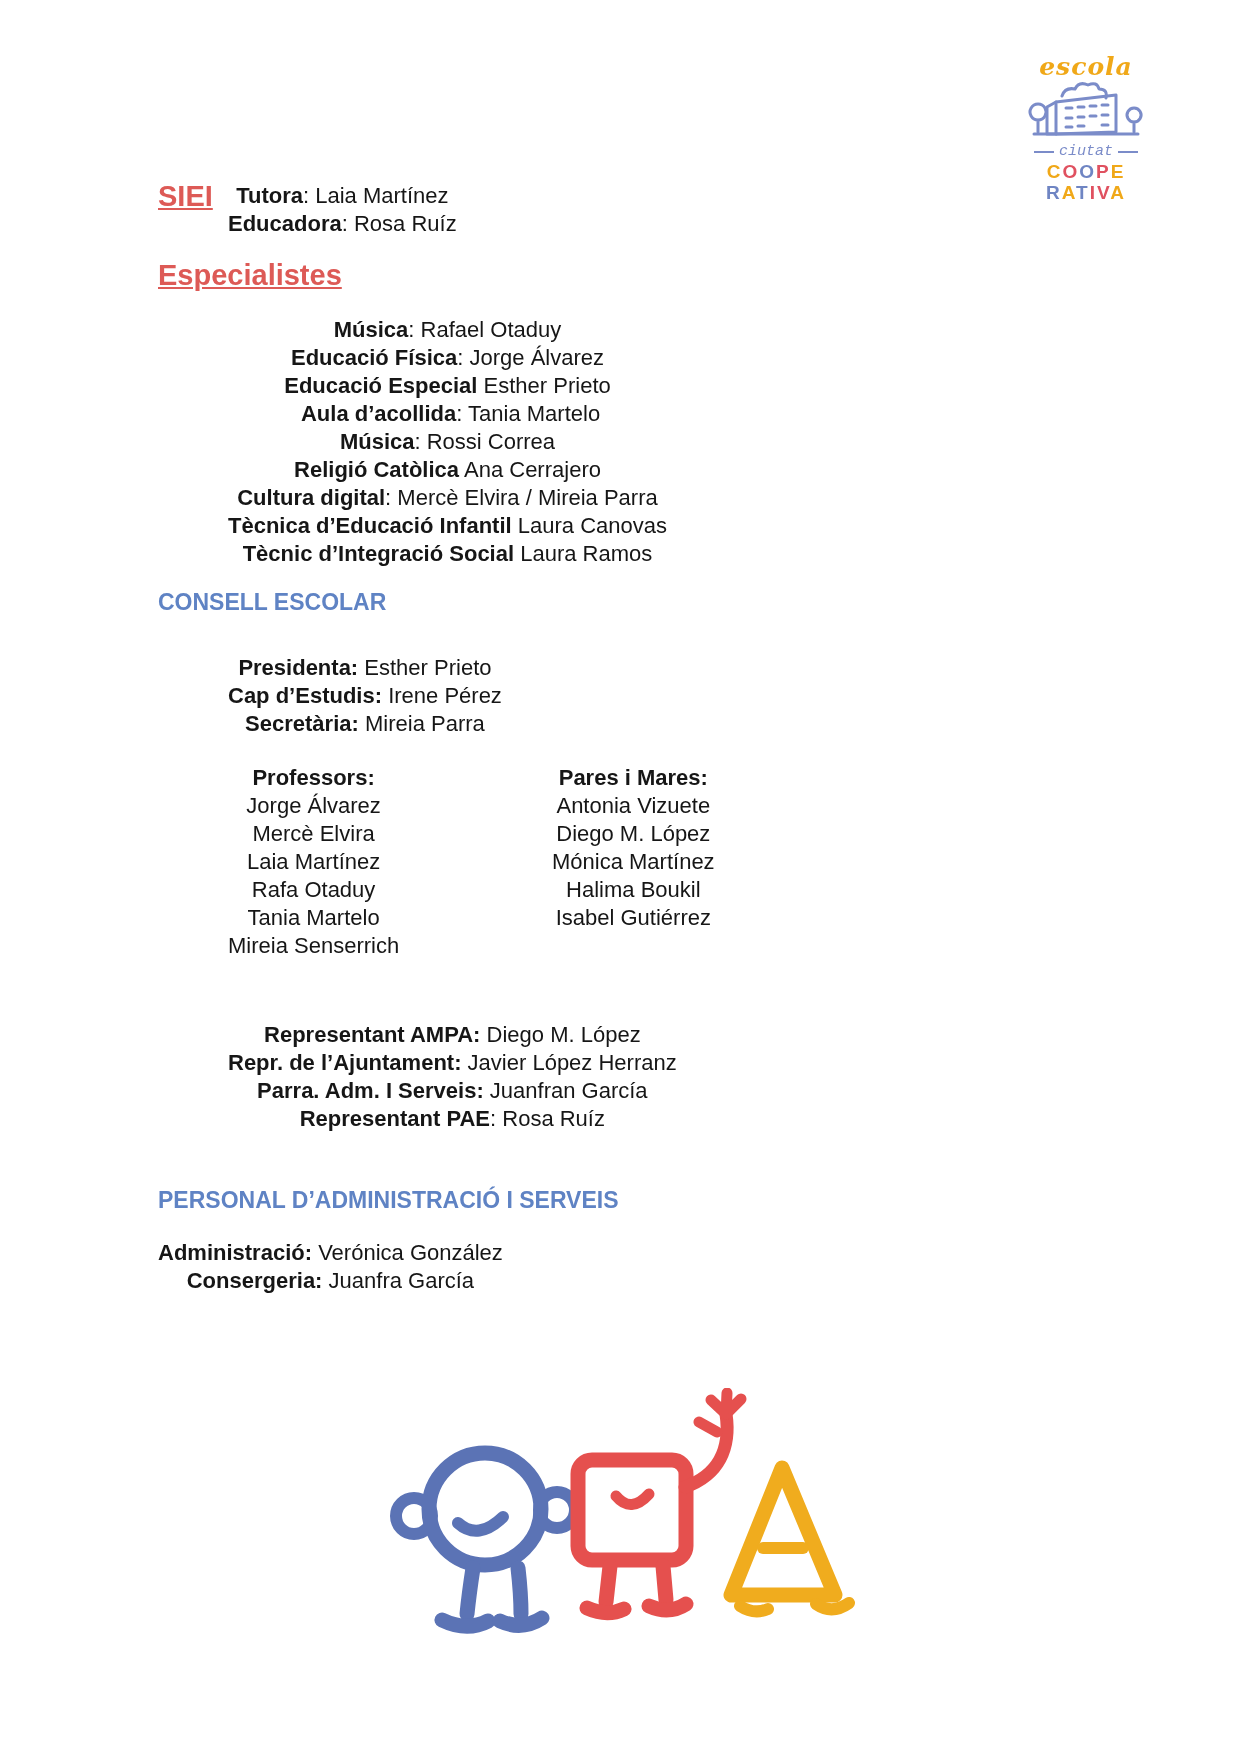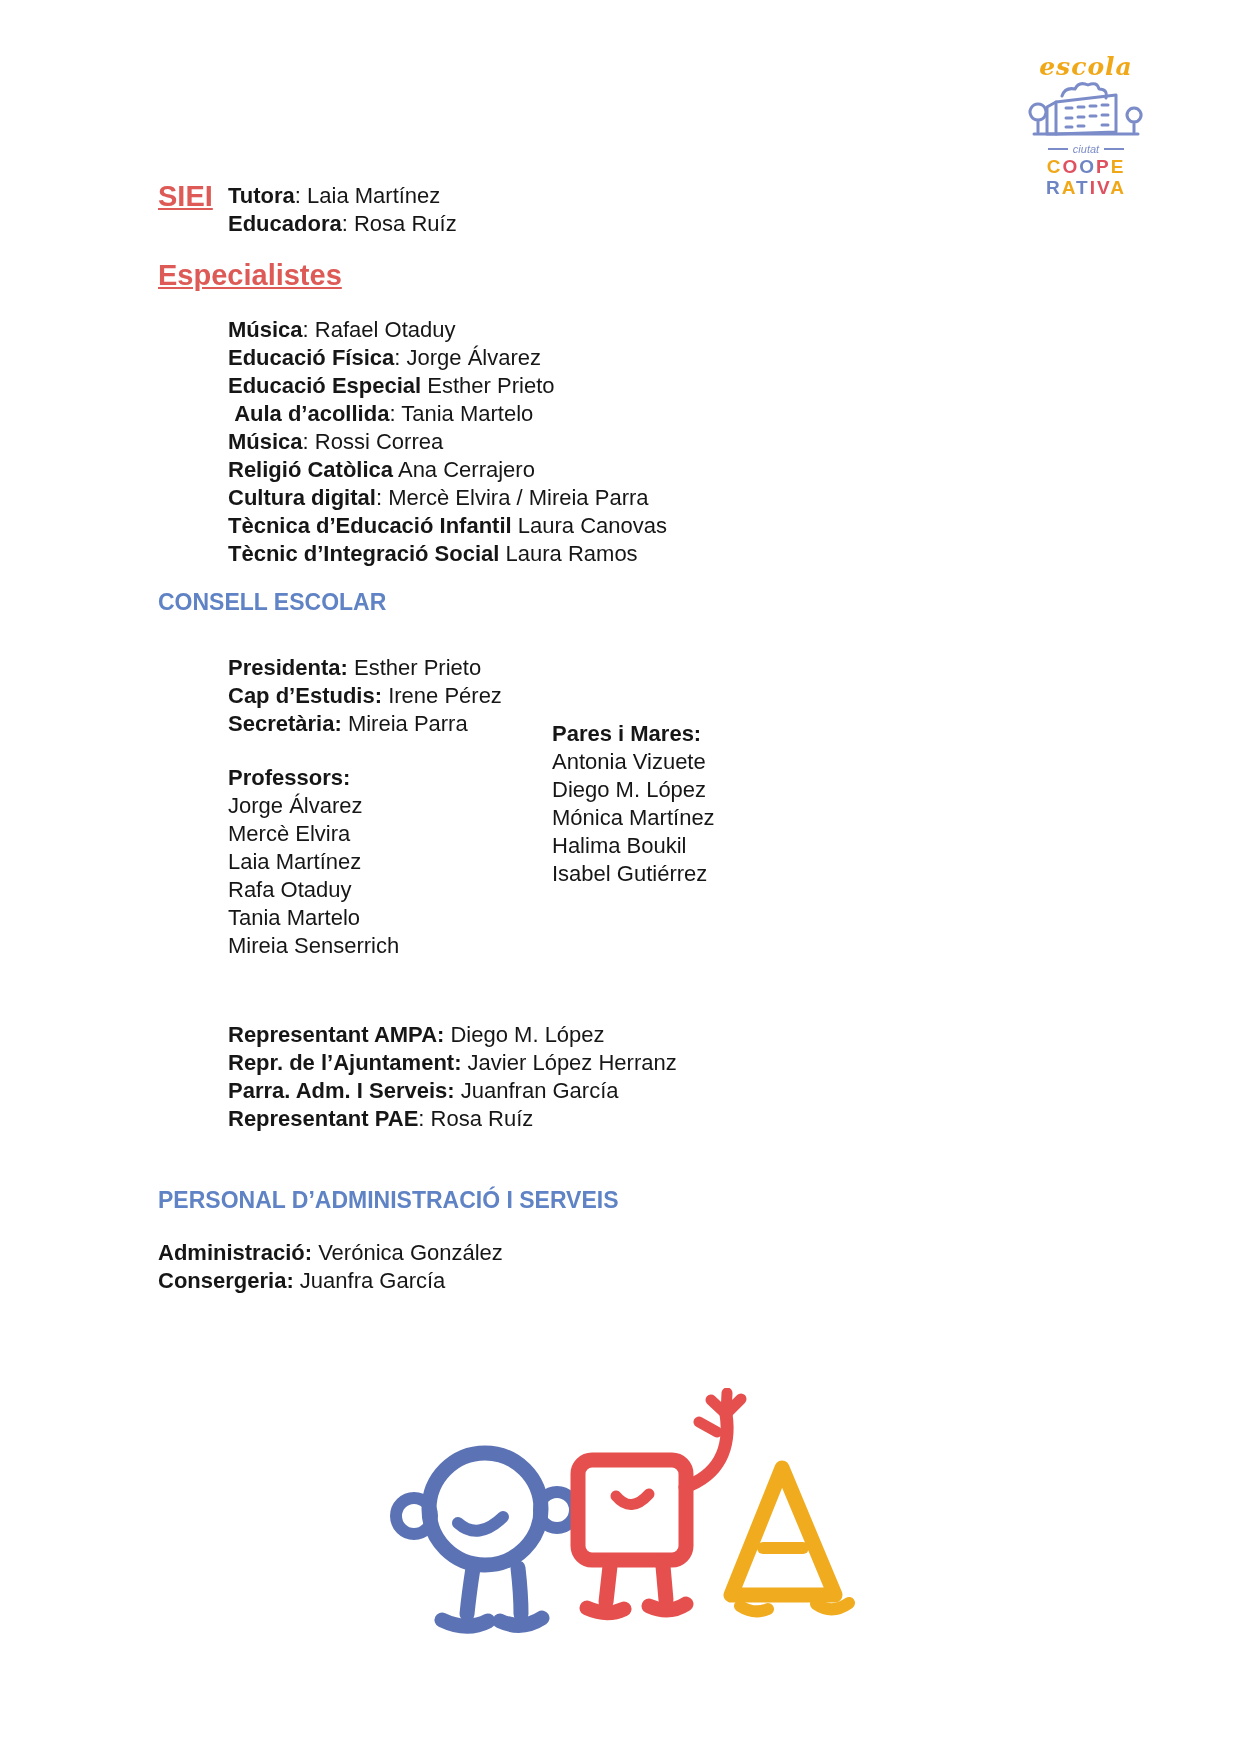--- a/index.html
+++ b/index.html
@@ -3,35 +3,35 @@
 <meta charset="utf-8">
 <style>
   html,body { margin:0; padding:0; background:#888; }
   .page {
     position:relative; width:1242px; height:1755px; margin:0 auto;
     background:#ffffff; overflow:hidden;
     font-family:"Liberation Sans", sans-serif;
     font-size:22px; color:#161616;
   }
   .abs { position:absolute; }
-  .line { line-height:28px; white-space:pre-wrap; }
+  .line { line-height:28px; white-space:pre-wrap;text-align:center; }
   .line b { font-weight:700; }
   .h-red  { color:#dd5a56; font-weight:700; text-decoration:underline; font-size:29px; line-height:28px; }
   .h-blue { color:#5f83c4; font-weight:700; font-size:23px; line-height:28px; }
   .col-header { font-weight:700; }
 
   
   .logo { width:128px; text-align:center; }
   .logo-escola {
     color:#f0a818; font-style:italic; font-weight:700; font-size:25px;
     letter-spacing:1px; line-height:26px; font-family:"DejaVu Serif", serif;
   }
   .logo-ciutat { display:flex; align-items:center; justify-content:center; gap:5px; margin:1px 0 1px 0; }
   .logo-ciutat .dash { width:20px; height:0; border-top:2px solid #7b8cc9; }
-  .logo-ciutat .txt { color:#7b8cc9; font-style:italic; font-size:11px; font-family:Liberation Sans, sans-serif; }
+  .logo-ciutat .txt { color:#7b8cc9; font-style:italic; font-size:15px; font-family:Liberation Mono, monospace; }
   .logo-word { font-weight:800; font-size:19px; letter-spacing:2px; line-height:21px; }
   .c-y { color:#f0a818; } .c-r { color:#e05160; } .c-b { color:#6f85c3; }
 
   svg { display:block; }
 </style>
 </head>
 <body>
 
 <div class="page">
 
@@ -90,21 +90,21 @@
   <div class="abs" style="left:228px; top:764px;">
     <div class="line col-header">Professors:</div>
     <div class="line">Jorge Álvarez</div>
     <div class="line">Mercè Elvira</div>
     <div class="line">Laia Martínez</div>
     <div class="line">Rafa Otaduy</div>
     <div class="line">Tania Martelo</div>
     <div class="line">Mireia Senserrich</div>
   </div>
 
-  <div class="abs" style="left:552px; top:720px;">
+  <div class="abs" style="left:552px; top:764px;">
     <div class="line col-header">Pares i Mares:</div>
     <div class="line">Antonia Vizuete</div>
     <div class="line">Diego M. López</div>
     <div class="line">Mónica Martínez</div>
     <div class="line">Halima Boukil</div>
     <div class="line">Isabel Gutiérrez</div>
   </div>
 
   <div class="abs" style="left:228px; top:1021px;">
     <div class="line"><b>Representant AMPA:</b><span> </span><span>Diego M. López</span></div>

